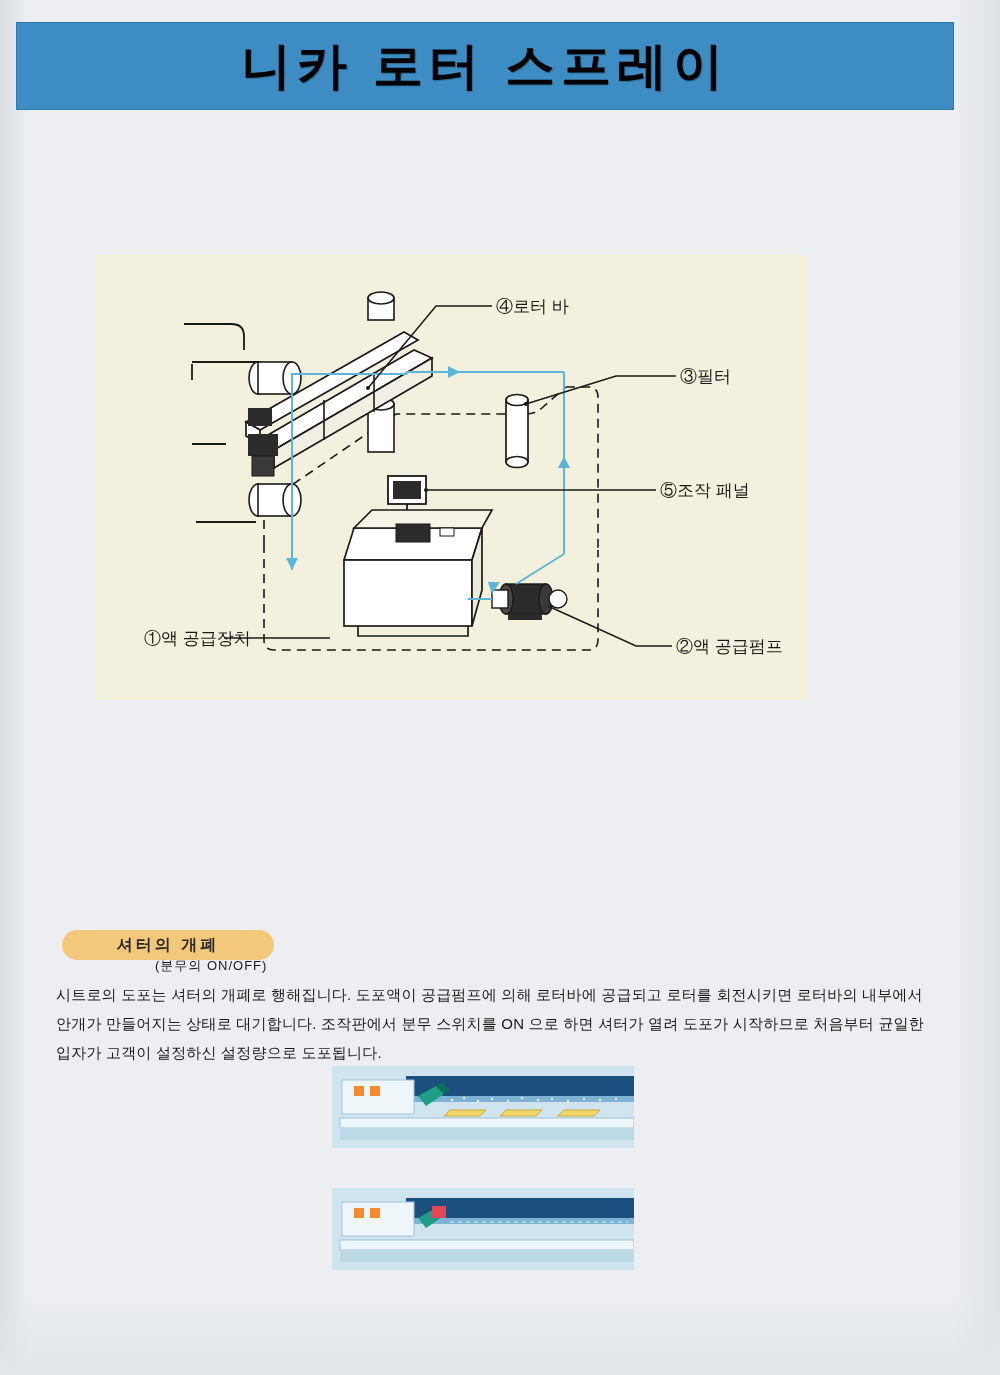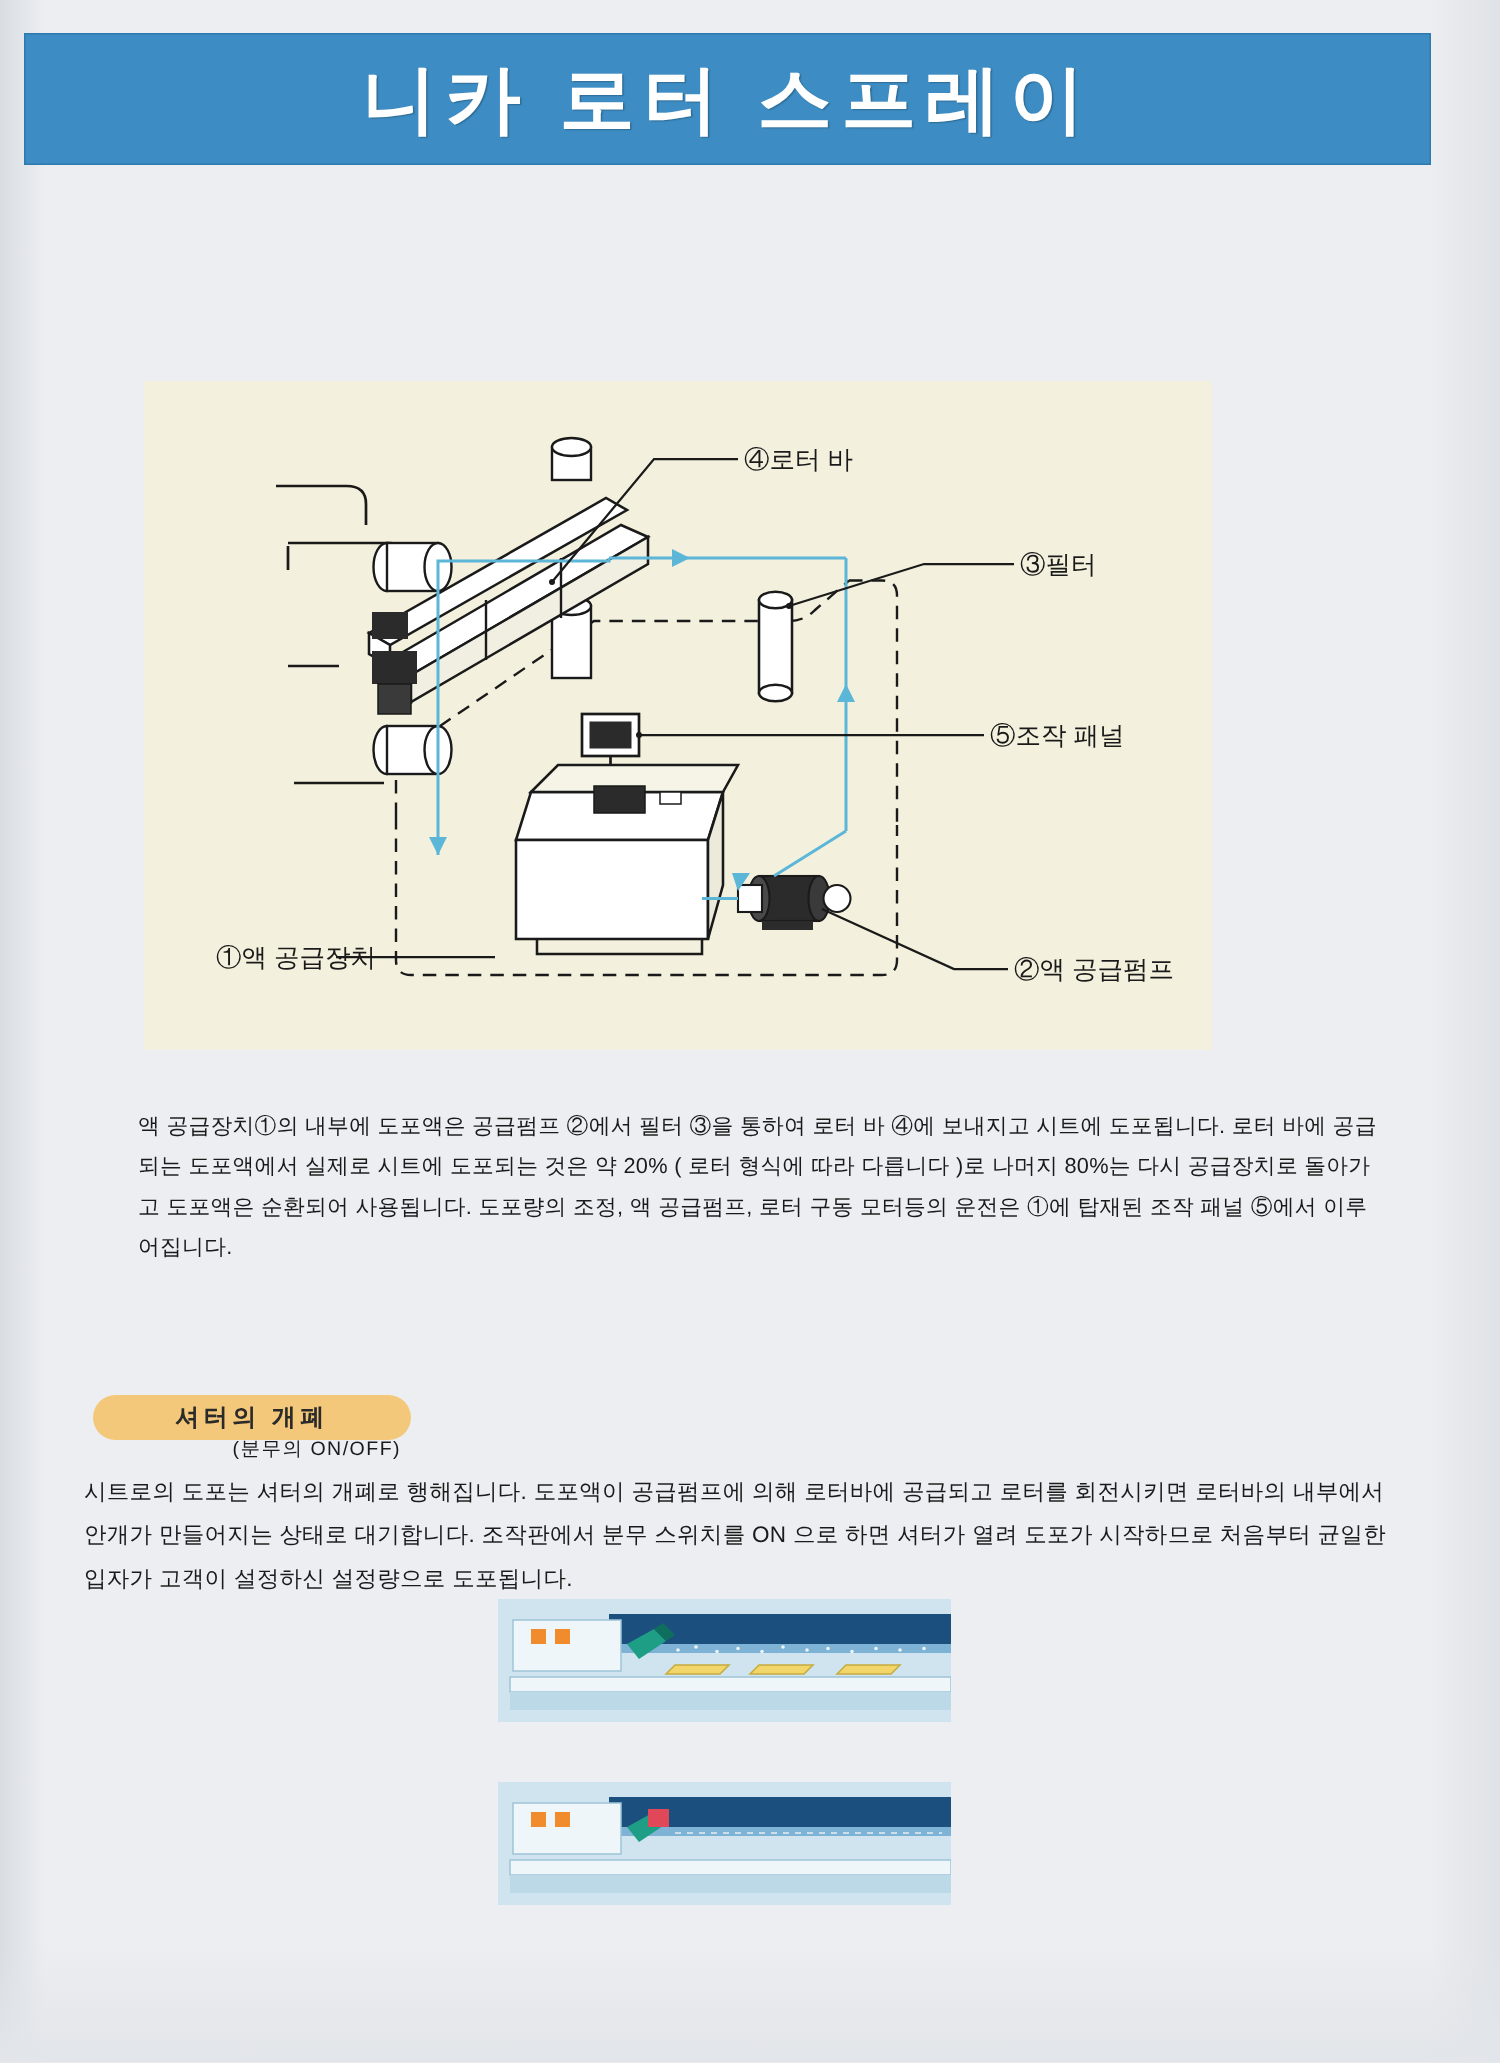--- a/index.html
+++ b/index.html
@@ -48,21 +48,21 @@
     top: 22px;
     width: 936px;
     height: 86px;
     background: #3d8dc4;
     border: 1px solid #2e79ad;
     display: flex;
     align-items: center;
     justify-content: center;
   }
   .banner-title {
-    color: #ffffff;
+    color: #000000;
     font-size: 50px;
     font-weight: bold;
     letter-spacing: 6px;
     text-shadow: 1px 1px 1px rgba(0,0,0,0.25);
     white-space: nowrap;
   }
 
   
   .pill {
     position: absolute;
@@ -270,21 +270,20 @@
       </g>
 
       <text x="400" y="58" font-family="Liberation Sans, sans-serif" font-size="17" fill="#1a1a1a">④로터 바</text>
       <text x="584" y="128" font-family="Liberation Sans, sans-serif" font-size="17" fill="#1a1a1a">③필터</text>
       <text x="564" y="242" font-family="Liberation Sans, sans-serif" font-size="17" fill="#1a1a1a">⑤조작 패널</text>
       <text x="48" y="390" font-family="Liberation Sans, sans-serif" font-size="17" fill="#1a1a1a">①액 공급장치</text>
       <text x="580" y="398" font-family="Liberation Sans, sans-serif" font-size="17" fill="#1a1a1a">②액 공급펌프</text>
     </svg>
   </div>
 
-  <div class="body-text" id="para-construction">액 공급장치①의 내부에 도포액은 공급펌프 ②에서 필터 ③을 통하여 로터 바 ④에 보내지고 시트에 도포됩니다. 로터 바에 공급되는 도포액에서 실제로 시트에 도포되는 것은 약 20% ( 로터 형식에 따라 다릅니다 )로 나머지 80%는 다시 공급장치로 돌아가고 도포액은 순환되어 사용됩니다. 도포량의 조정, 액 공급펌프, 로터 구동 모터등의 운전은 ①에 탑재된 조작 패널 ⑤에서 이루어집니다.</div>
 
   <div class="pill" id="pill-shutter">셔터의 개폐</div>
   <div id="caption-spray">(분무의 ON/OFF)</div>
 
   <div class="body-text" id="para-shutter">시트로의 도포는 셔터의 개폐로 행해집니다. 도포액이 공급펌프에 의해 로터바에 공급되고 로터를 회전시키면 로터바의 내부에서 안개가 만들어지는 상태로 대기합니다. 조작판에서 분무 스위치를 ON 으로 하면 셔터가 열려 도포가 시작하므로 처음부터 균일한 입자가 고객이 설정하신 설정량으로 도포됩니다.</div>
 
   <div class="figure-shutter" id="figure-shutter-open">
     <svg class="figshut-svg" width="302" height="82" viewBox="0 0 302 82" xmlns="http://www.w3.org/2000/svg">
       <rect x="0" y="0" width="302" height="82" fill="#cfe4ef"></rect>
 

